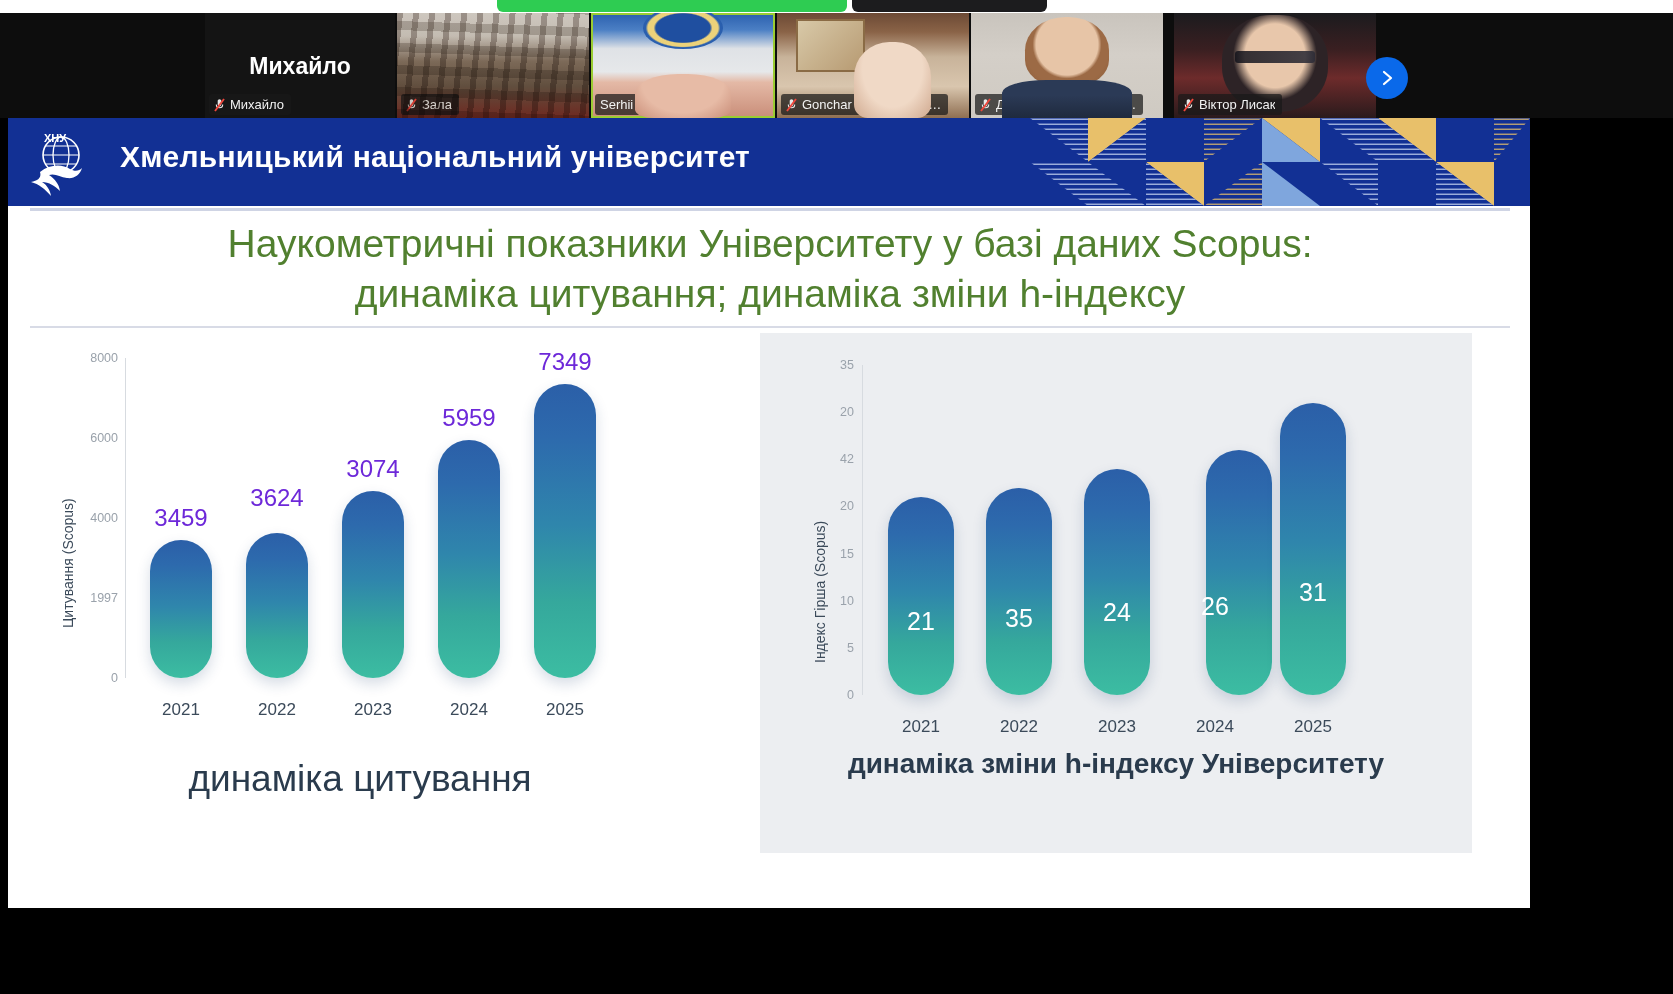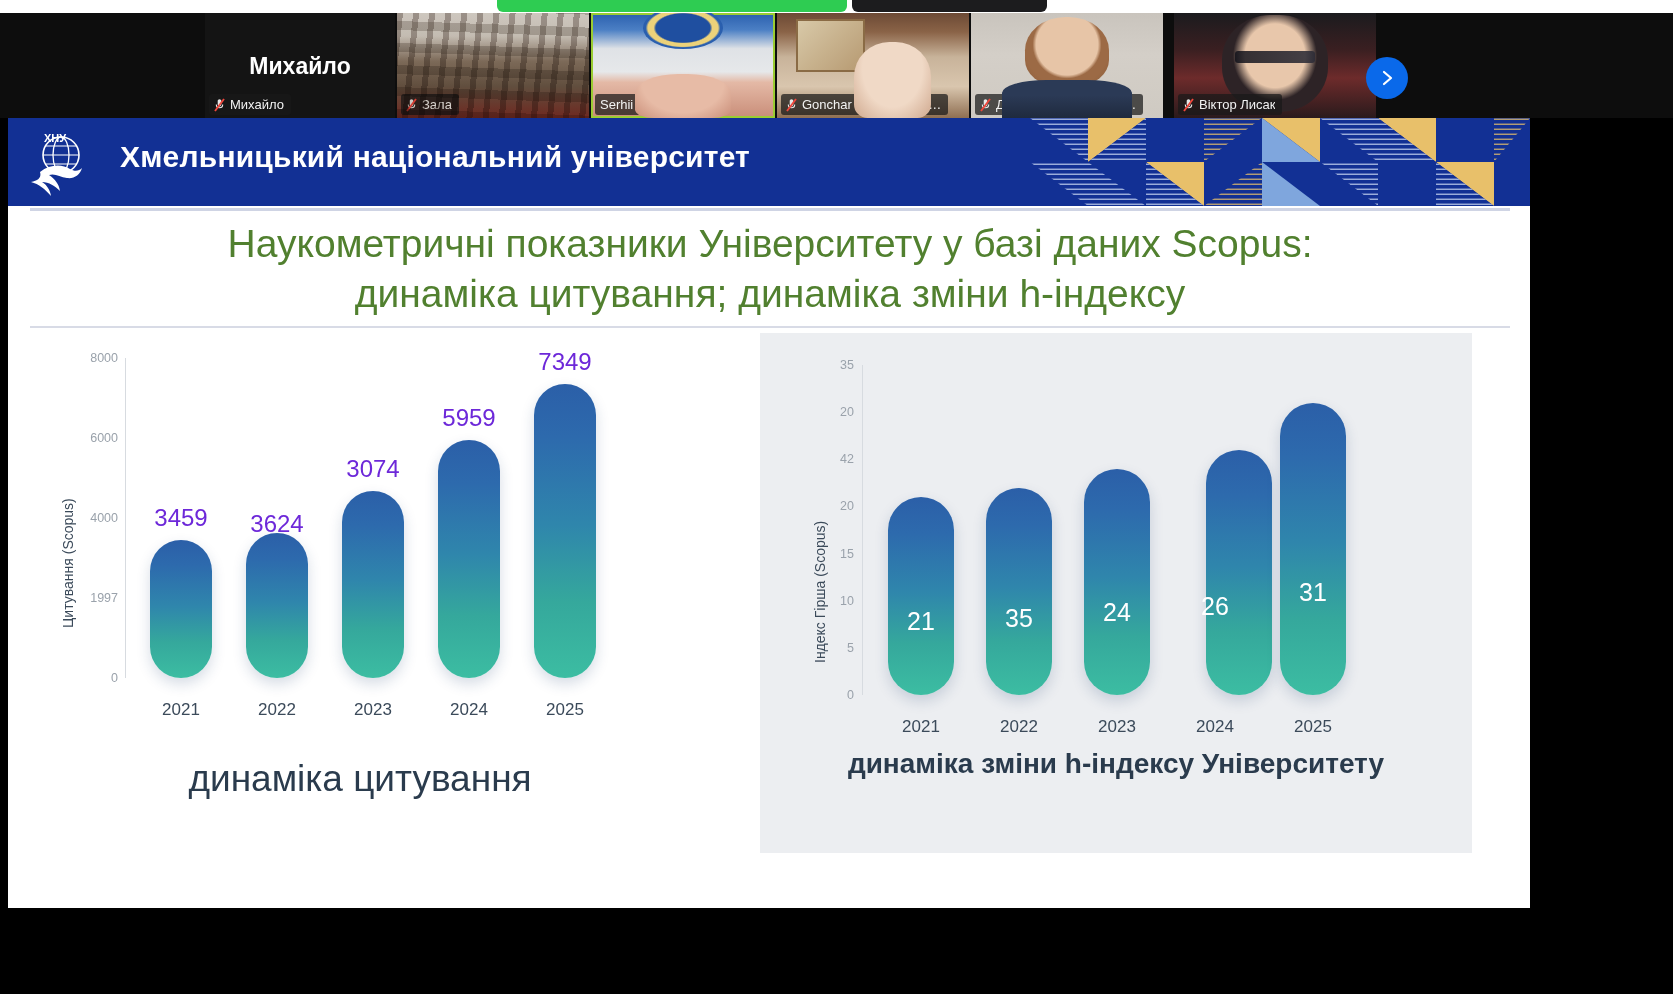--- a/index.html
+++ b/index.html
@@ -377,21 +377,21 @@
           <div class="ytick" style="right: 572px; top: 30px;">8000</div>
         </div>
       <div class="yaxis-line" style="left:95px; top:30px; height:320px;"></div>
       <div id="left-bars">
           <div class="bar-wrap" style="left: 120px; width: 62px; top: 30px; height: 320px;">
             <div class="bar" style="height: 138.36px;"></div>
             <div class="bar-top-label" style="bottom: 146.36px; position: absolute;">3459</div>
           </div>
           <div class="bar-wrap" style="left: 216px; width: 62px; top: 30px; height: 320px;">
             <div class="bar" style="height: 144.96px;"></div>
-            <div class="bar-top-label" style="bottom: 140px; position: absolute; text-align: center;">3624</div>
+            <div class="bar-top-label" style="bottom: 166px; position: absolute; text-align: center;">3624</div>
           </div>
           <div class="bar-wrap" style="left: 312px; width: 62px; top: 30px; height: 320px;">
             <div class="bar" style="height: 187.04px;"></div>
             <div class="bar-top-label" style="bottom: 195.04px; position: absolute;">3074</div>
           </div>
           <div class="bar-wrap" style="left: 408px; width: 62px; top: 30px; height: 320px;">
             <div class="bar" style="height: 238.36px;"></div>
             <div class="bar-top-label" style="bottom: 246.36px; position: absolute;">5959</div>
           </div>
           <div class="bar-wrap" style="left: 504px; width: 62px; top: 30px; height: 320px;">

